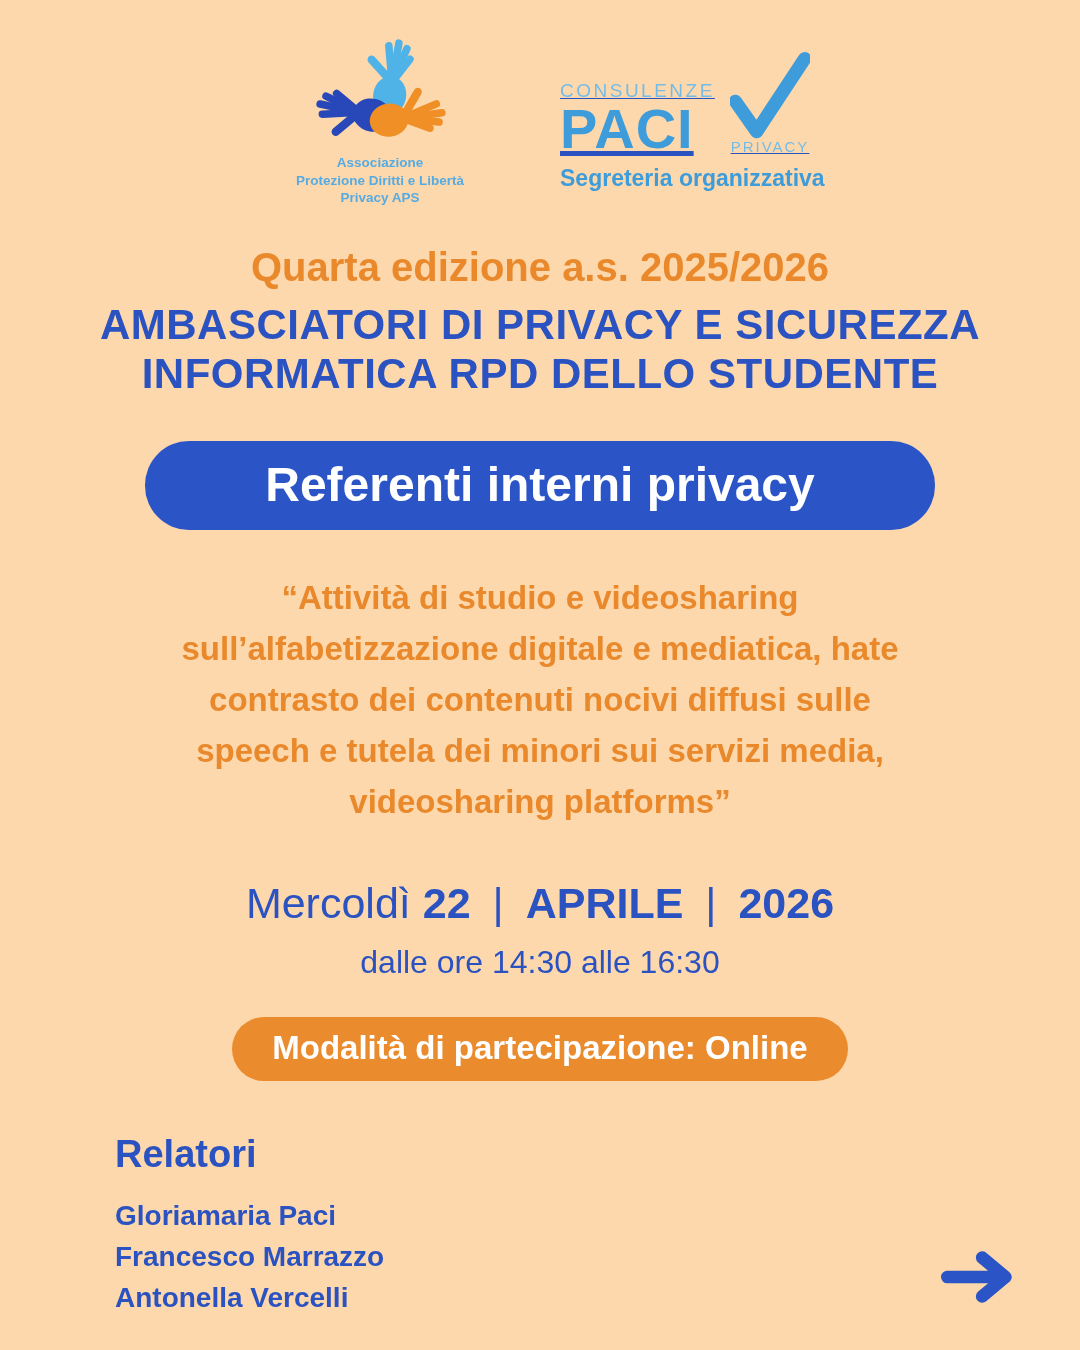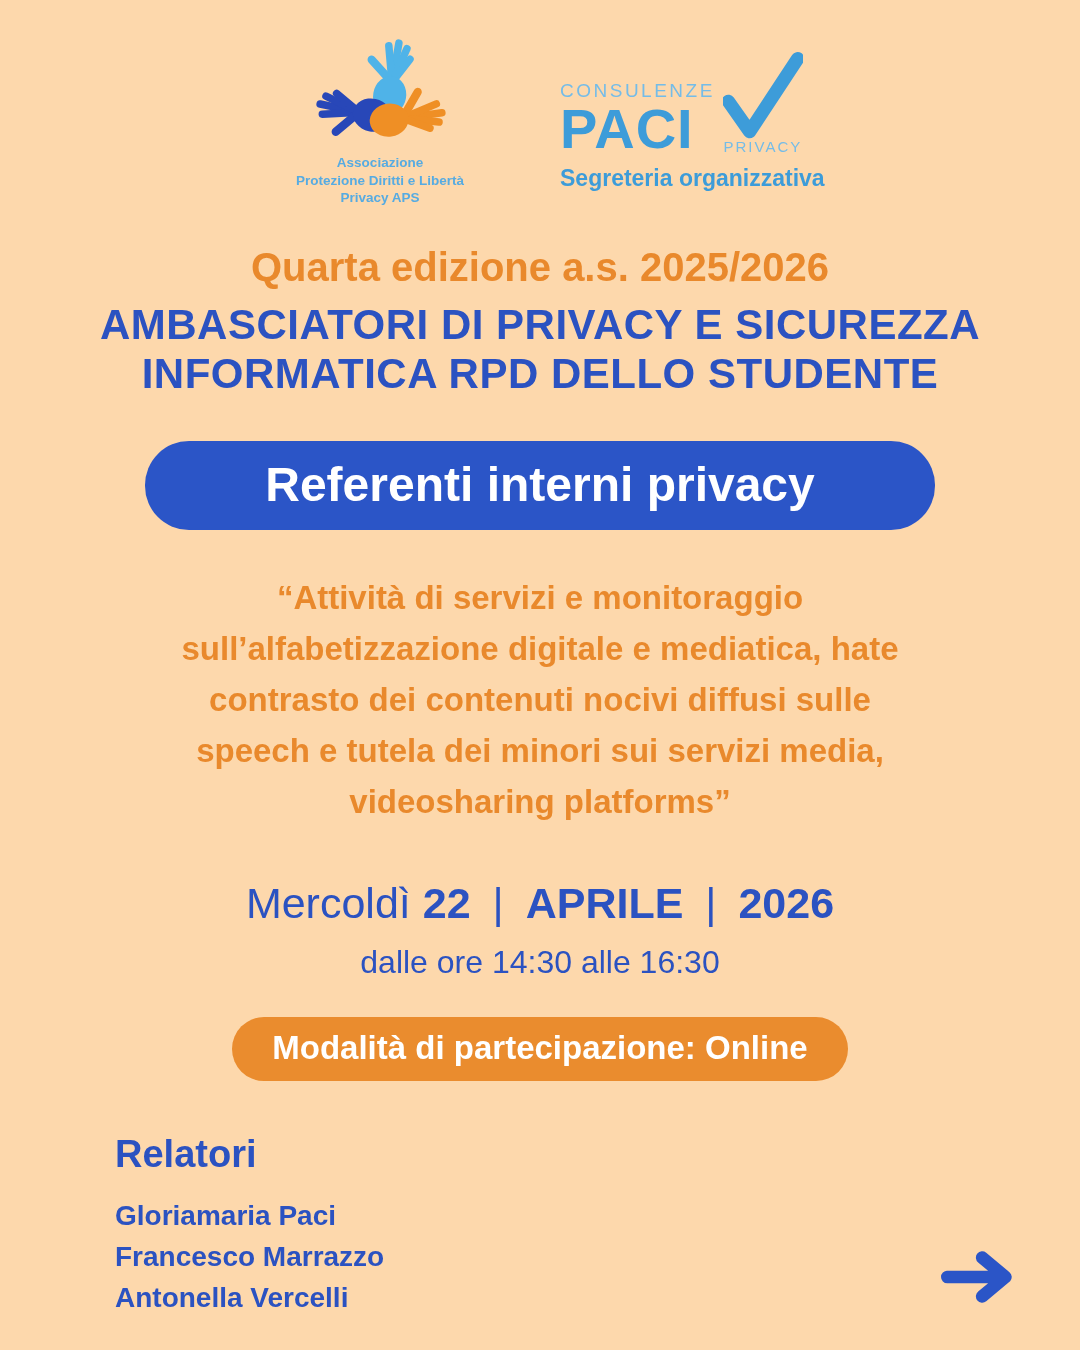--- a/index.html
+++ b/index.html
@@ -39,23 +39,24 @@
     color:#56abe2;
     line-height:1.3;
     margin-top:2px;
   }
   .hand-light{fill:var(--hand-light);}
   .hand-dark{fill:var(--hand-dark);}
   .hand-orange{fill:var(--hand-orange);}
   .paci-logo{width:250px;text-align:center;padding-top:18px;}
   .paci-top{
     display:flex;
-    justify-content:flex-start;
+    justify-content:space-between;
     align-items:flex-end;
     gap:8px;
+    text-decoration:underline;
   }
   .paci-words{text-align:left;}
   .paci-consulenze{
     font-size:19px;
     font-weight:400;
     letter-spacing:2.5px;
     color:var(--logo-lightblue);
     display:block;
   }
   .paci-name{
@@ -226,21 +227,21 @@
 <div class="edition">Quarta edizione a.s. 2025/2026</div>
 
 <div class="main-title">
   <div>AMBASCIATORI DI PRIVACY E SICUREZZA</div>
   <div>INFORMATICA RPD DELLO STUDENTE</div>
 </div>
 
 <div class="pill-blue">Referenti interni privacy</div>
 
 <div class="quote">
-  <div>“Attività di servizi e monitoraggio</div>
+  <div>“Attività di studio e videosharing</div>
   <div>sull’alfabetizzazione digitale e mediatica, hate</div>
   <div>contrasto dei contenuti nocivi diffusi sulle</div>
   <div>speech e tutela dei minori sui servizi media,</div>
   <div>videosharing platforms”</div>
 </div>
 
 <div class="date-line">
   <span>Mercoldì</span>
   <span class="bold">22</span>
   <span class="sep">|</span>

